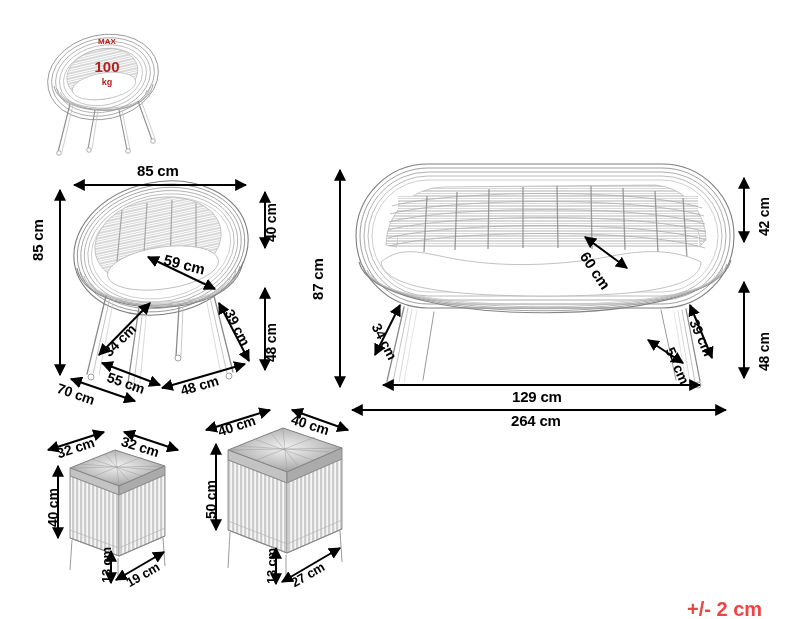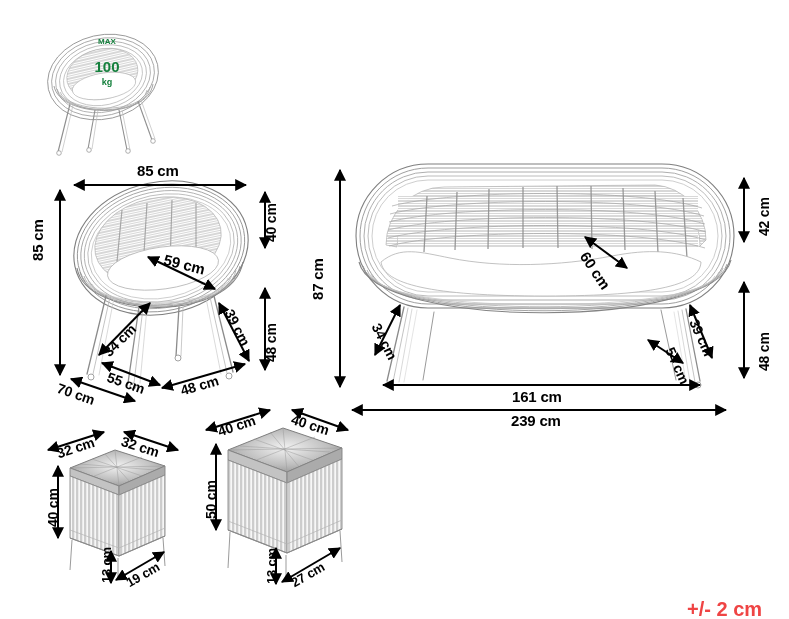--- a/index.html
+++ b/index.html
@@ -43,21 +43,21 @@
     font-size: 20px;
     color: #ef4444;
     white-space: nowrap;
     margin-top: 36px;
   }
   .maxbadge {
     position: absolute;
     text-align: center;
     font-family: "Liberation Sans", sans-serif;
     font-weight: bold;
-    color: #15803d;
+    color: #b91c1c;
     line-height: 1;
   }
   .maxbadge .m1 { font-size: 8px; display:block; letter-spacing:0px; }
   .maxbadge .m2 { font-size: 15px; display:block; margin-top:13px; }
   .maxbadge .m3 { font-size: 9px; display:block; margin-top:4px; }
 </style>
 </head>
 <body>
 
 <div id="stage">
@@ -339,22 +339,22 @@
   <div class="dimlabel" style="left:110px; top:370px; font-size:14px; transform:rotate(19deg); transform-origin:left top;">55 cm</div>
   <div class="dimlabel" style="left:179px; top:384px; font-size:14px; transform:rotate(-16deg); transform-origin:left top;">48 cm</div>
 
   <div class="dimlabel" style="left:310px; top:300px; font-size:15px; transform:rotate(-90deg); transform-origin:left top;">87 cm</div>
   <div class="dimlabel" style="left:757px; top:236px; font-size:14px; transform:rotate(-90deg); transform-origin:left top;">42 cm</div>
   <div class="dimlabel" style="left:590px; top:249px; font-size:15px; transform:rotate(56deg); transform-origin:left top;">60 cm</div>
   <div class="dimlabel" style="left:757px; top:371px; font-size:14px; transform:rotate(-90deg); transform-origin:left top;">48 cm</div>
   <div class="dimlabel" style="left:382px; top:321px; font-size:14px; transform:rotate(63deg); transform-origin:left top;">34 cm</div>
   <div class="dimlabel" style="left:700px; top:317px; font-size:14px; transform:rotate(66deg); transform-origin:left top;">39 cm</div>
   <div class="dimlabel" style="left:676px; top:345px; font-size:14px; transform:rotate(66deg); transform-origin:left top;">54 cm</div>
-  <div class="dimlabel" style="left:512px; top:389px; font-size:15px;">161 cm</div>
-  <div class="dimlabel" style="left:511px; top:413px; font-size:15px;">239 cm</div>
+  <div class="dimlabel" style="left:512px; top:389px; font-size:15px;">129 cm</div>
+  <div class="dimlabel" style="left:511px; top:413px; font-size:15px;">264 cm</div>
 
   <div class="dimlabel" style="left:55px; top:447px; font-size:14px; transform:rotate(-18deg); transform-origin:left top;">32 cm</div>
   <div class="dimlabel" style="left:124px; top:434px; font-size:14px; transform:rotate(18deg); transform-origin:left top;">32 cm</div>
   <div class="dimlabel" style="left:46px; top:527px; font-size:14px; transform:rotate(-90deg); transform-origin:left top;">40 cm</div>
   <div class="dimlabel" style="left:100px; top:583px; font-size:13px; transform:rotate(-90deg); transform-origin:left top;">13 cm</div>
   <div class="dimlabel" style="left:124px; top:578px; font-size:13px; transform:rotate(-30deg); transform-origin:left top;">19 cm</div>
 
   <div class="dimlabel" style="left:216px; top:425px; font-size:14px; transform:rotate(-18deg); transform-origin:left top;">40 cm</div>
   <div class="dimlabel" style="left:294px; top:412px; font-size:14px; transform:rotate(18deg); transform-origin:left top;">40 cm</div>
   <div class="dimlabel" style="left:204px; top:519px; font-size:14px; transform:rotate(-90deg); transform-origin:left top;">50 cm</div>

